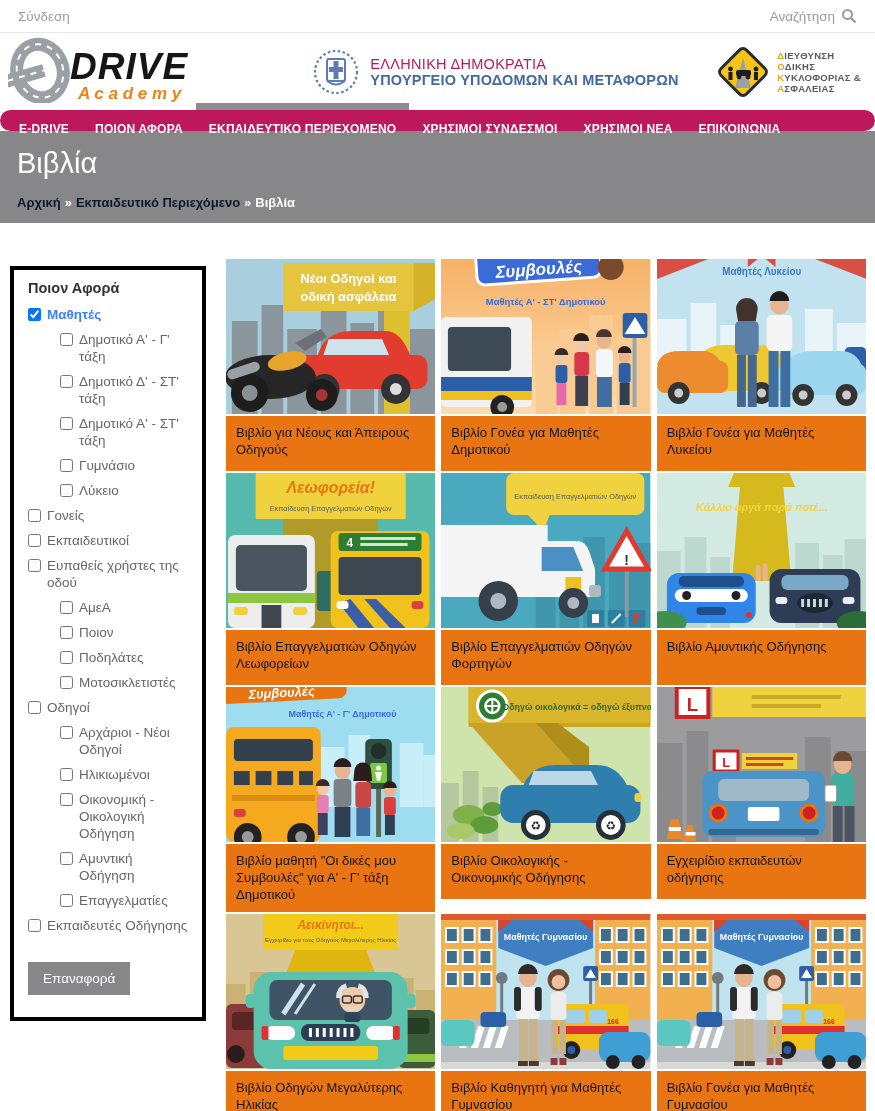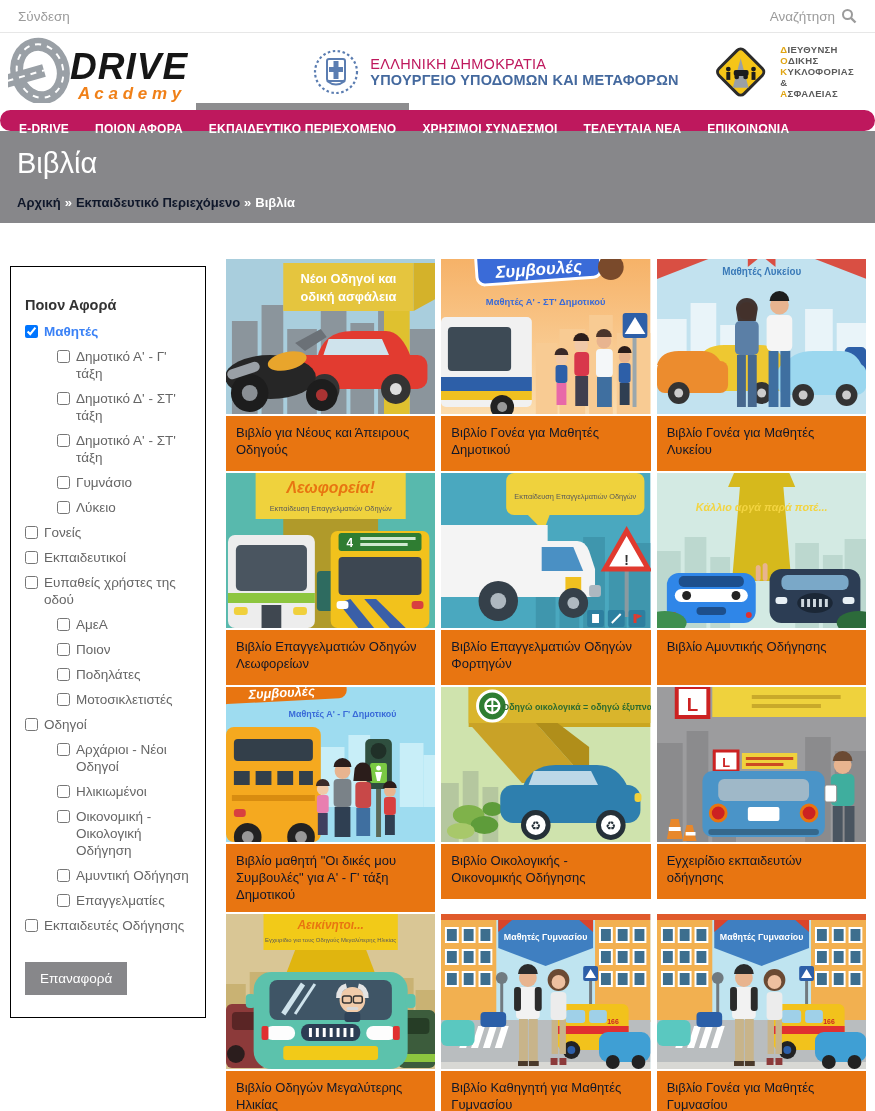--- a/index.html
+++ b/index.html
@@ -20,21 +20,21 @@
   .search-box { display:flex; align-items:center; gap:6px; }
   
   .header {
     height: 77px; display:flex; align-items:center;
     padding: 4px 12px 4px 8px;
   }
   .brand { width: 230px; }
   .ministry { display:flex; align-items:center; gap:10px; margin:0 auto; padding-left:40px; }
   .ministry .lines div:first-child { font-size:14.5px; color:#be185d; letter-spacing:.3px; }
   .ministry .lines div:last-child  { font-size:14.5px; color:#44699e; font-weight:bold; letter-spacing:.2px; }
-  .doka { display:flex; align-items:center; gap:12px; width:150px;justify-content:center; }
+  .doka { display:flex; align-items:center; gap:6px; width:150px;justify-content:center; }
   .doka .lines { font-size:9.5px; font-weight:bold; line-height:11px; color:#5a5a5a; letter-spacing:.3px; }
   .doka .lines b { color:#e0a512; }
   
   .nav { background:#be185d; height:21px;border-radius:13px; }
   .nav ul { list-style:none; display:flex; padding-left:6px; }
   .nav li { position:relative; }
   .nav li a {
     display:block; line-height:38px; padding:0 13px;
     color:#fff; font-size:12px; font-weight:bold; text-decoration:none;
     letter-spacing:.2px; cursor:pointer;
@@ -45,22 +45,22 @@
   }
   
   .band { background:#87878a; color:#fff; padding:16px 17px 13px; }
   .band h1 { font-size:29px; font-weight:300; margin-bottom:15px; }
   .crumbs { font-size:13px; font-weight:bold; }
   .crumbs a { color:#0f172a; text-decoration:none; cursor:pointer;text-align:right; }
   .crumbs .sep { margin:0 4px; }
   
   .main { display:flex; gap:20px; padding:36px 9px 12px 10px; align-items:flex-start; }
   .sidebar {
-    flex:none; width:196px; border:1px solid #000000;
-    padding:30px 12px 22px 14px; margin-top:7px;
+    flex:none; width:196px; border:4px solid #000000;
+    padding:10px 12px 22px 14px; margin-top:7px;
   }
   .sidebar h2 { font-size:14.5px; color:#333; margin-bottom:10px; font-weight:bold; }
   .filter-list { list-style:none; }
   .filter-list li { margin:8px 0; font-size:13.5px; color:#666; display:flex; gap:6px; align-items:flex-start; line-height:17px; }
   .filter-list li.lvl1 { margin-left:32px; }
   .filter-list li.sel label { font-weight:bold; color:#3b82f6; }
   .filter-list input { margin-top:2px; flex:none; }
   .filter-list label { cursor:pointer; }
   .reset-btn {
     margin-top:20px; background:#87878a; color:#fff; border:none;
@@ -153,21 +153,21 @@
     <li>
         <a>ΠΟΙΟΝ ΑΦΟΡΑ</a>
       </li>
     <li class="active">
         <a>ΕΚΠΑΙΔΕΥΤΙΚΟ ΠΕΡΙΕΧΟΜΕΝΟ</a>
       </li>
     <li>
         <a>ΧΡΗΣΙΜΟΙ ΣΥΝΔΕΣΜΟΙ</a>
       </li>
     <li>
-        <a>ΤΕΛΕΥΤΑΙΑ ΝΕΑ</a>
+        <a>ΧΡΗΣΙΜΟΙ ΝΕΑ</a>
       </li>
     <li>
         <a>ΕΠΙΚΟΙΝΩΝΙΑ</a>
       </li>
   </ul>
 </div>
 
 <div class="band">
   <h1>Βιβλία</h1>
   <div class="crumbs">

